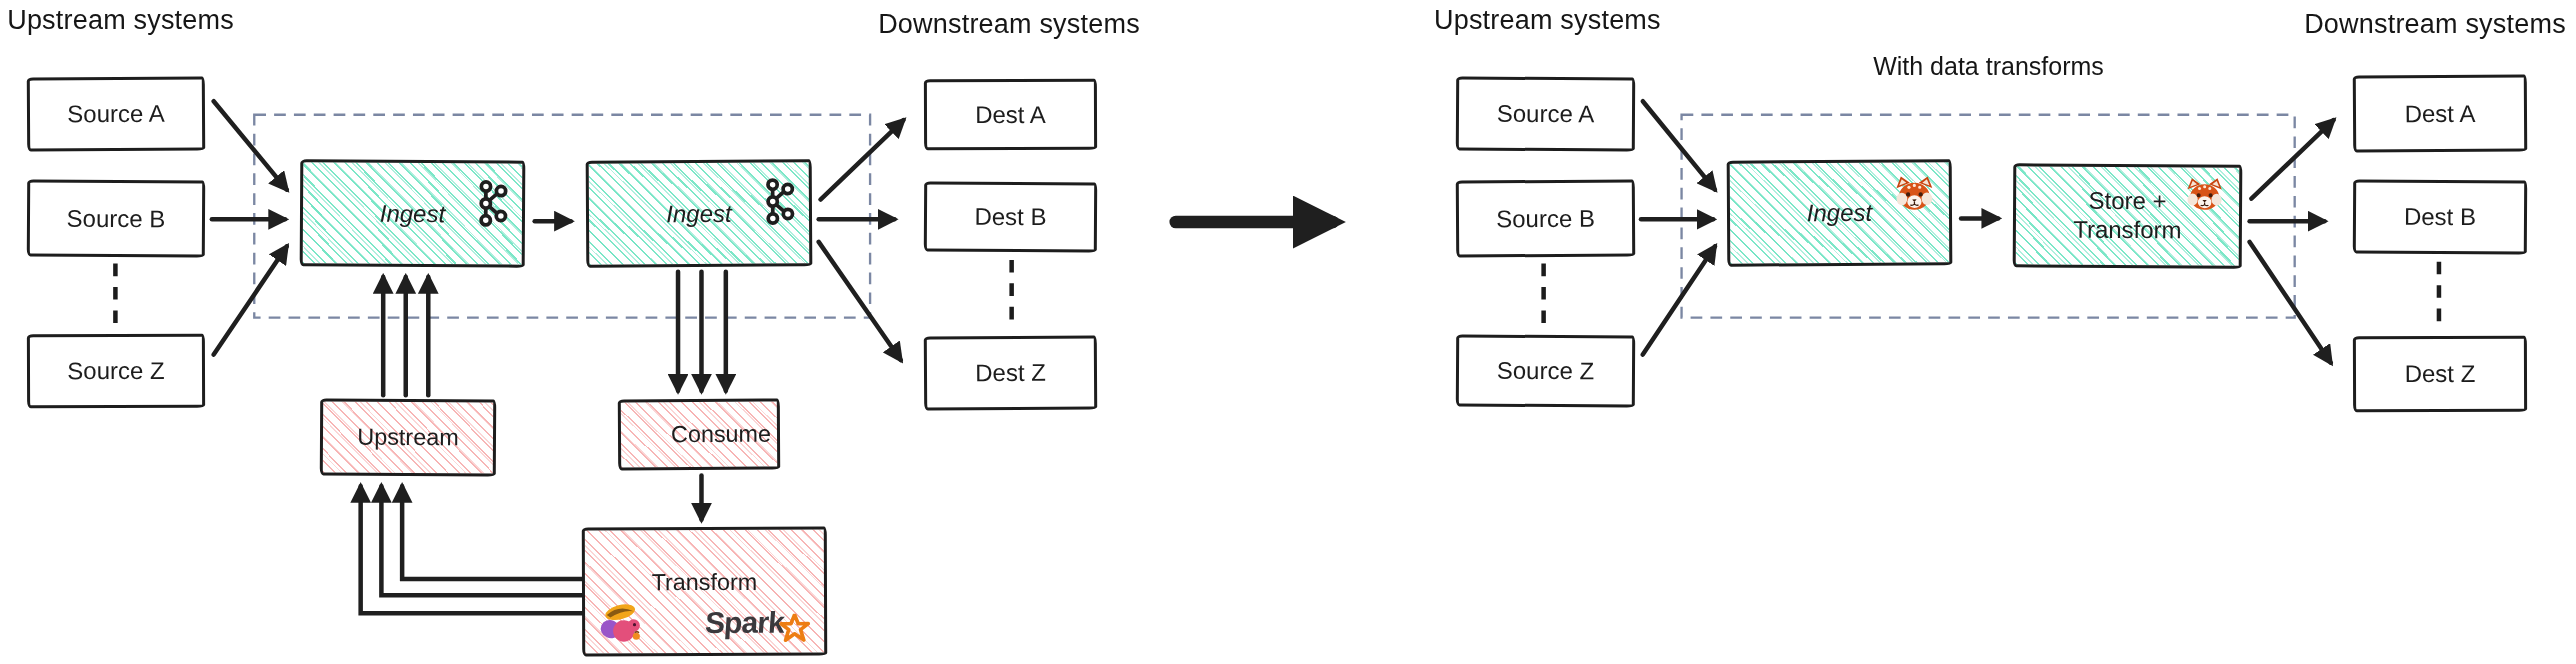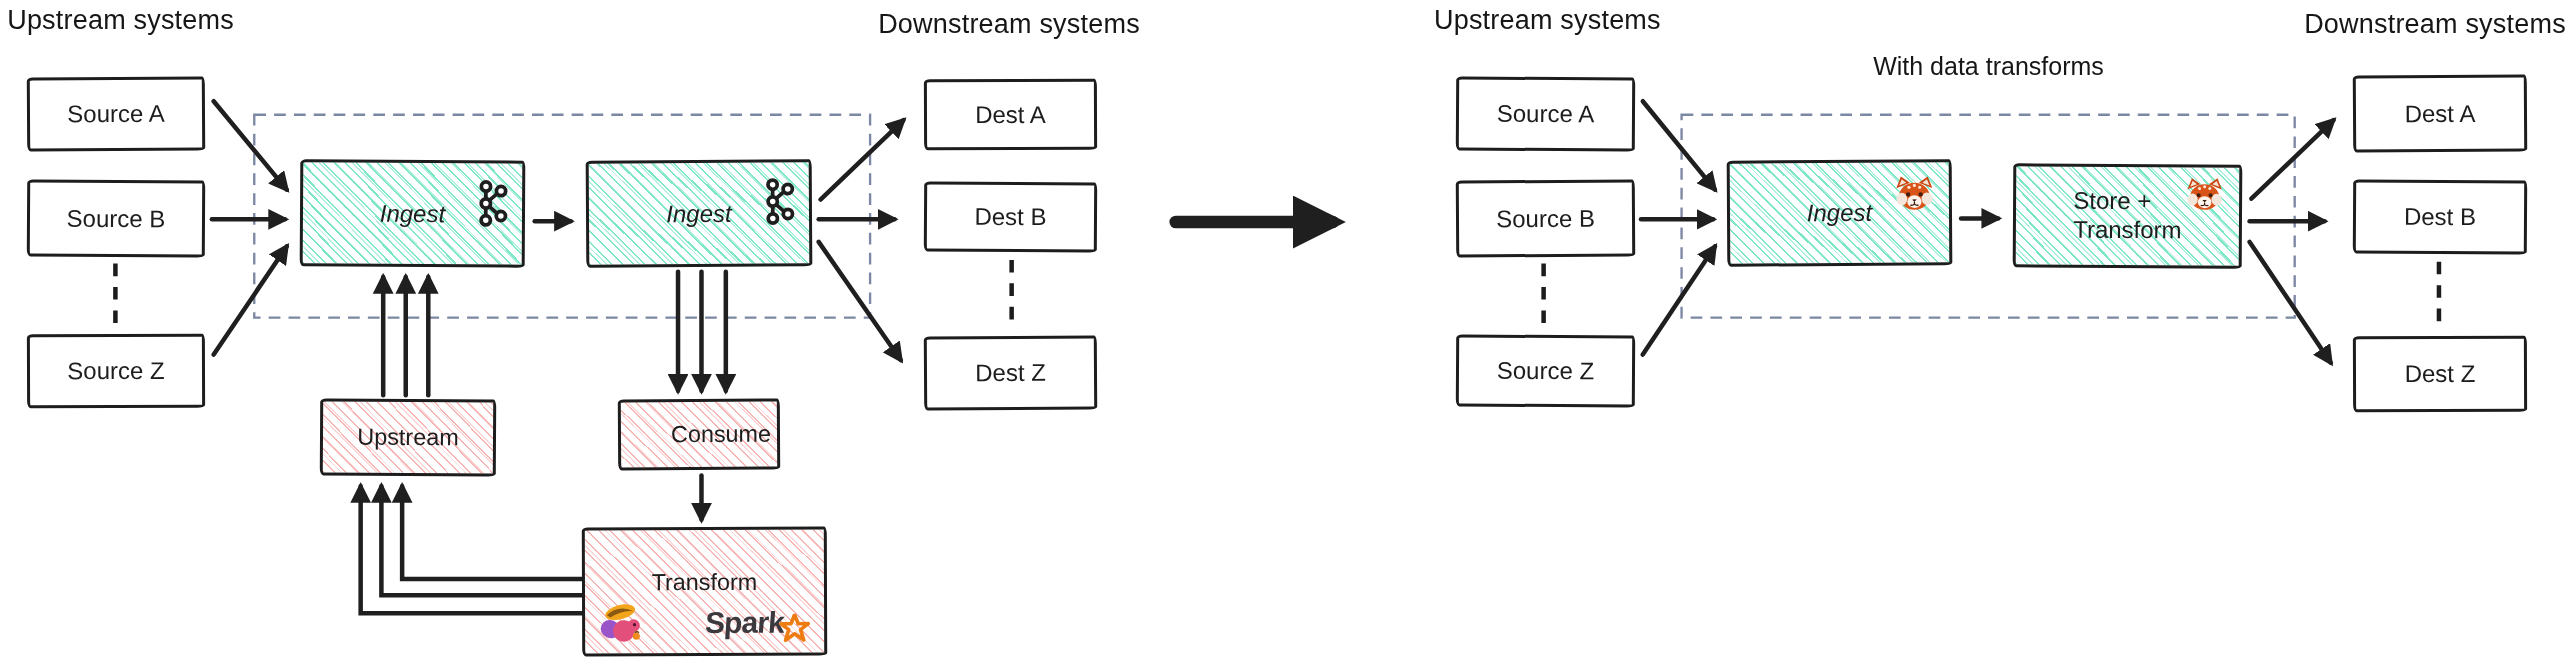--- a/index.html
+++ b/index.html
@@ -22,21 +22,21 @@
       repeating-linear-gradient(45deg, #7de7c8 0, #7de7c8 1.5px, transparent 1.5px, transparent 7.7px);
     background-color:#fff;
   }
   .pink{
     background:
       repeating-linear-gradient(45deg, rgba(247,175,175,.5) 0, rgba(247,175,175,.5) 1.2px, transparent 1.2px, transparent 12.6px),
       repeating-linear-gradient(45deg, #f7b6b6 0, #f7b6b6 1.4px, transparent 1.4px, transparent 8px);
     background-color:#fff;
   }
   .big-label{font-size:32px;font-style:italic;}
-  .two-line{font-size:22.5px;line-height:1.2;}
+  .two-line{font-size:22.5px;line-height:1.2;text-align:center;}
   .corner-icon{position:absolute;}
   svg.overlay{position:absolute;left:0;top:0;z-index:1;}
   .box{z-index:2;}
   .lbl{z-index:2;}
   
   .r1{transform:rotate(-.35deg);} .r2{transform:rotate(.35deg);} .r3{transform:rotate(-.2deg);}
   .spark{position:absolute;right:9px;bottom:12.6px;display:flex;align-items:flex-end;}
   .spark-text{font-size:30px;font-weight:700;letter-spacing:-0.9px;color:#3b393d;transform:skewX(-4deg);}
   .spark-star{position:relative;top:7.2px;left:-5.4px;}
 </style>

